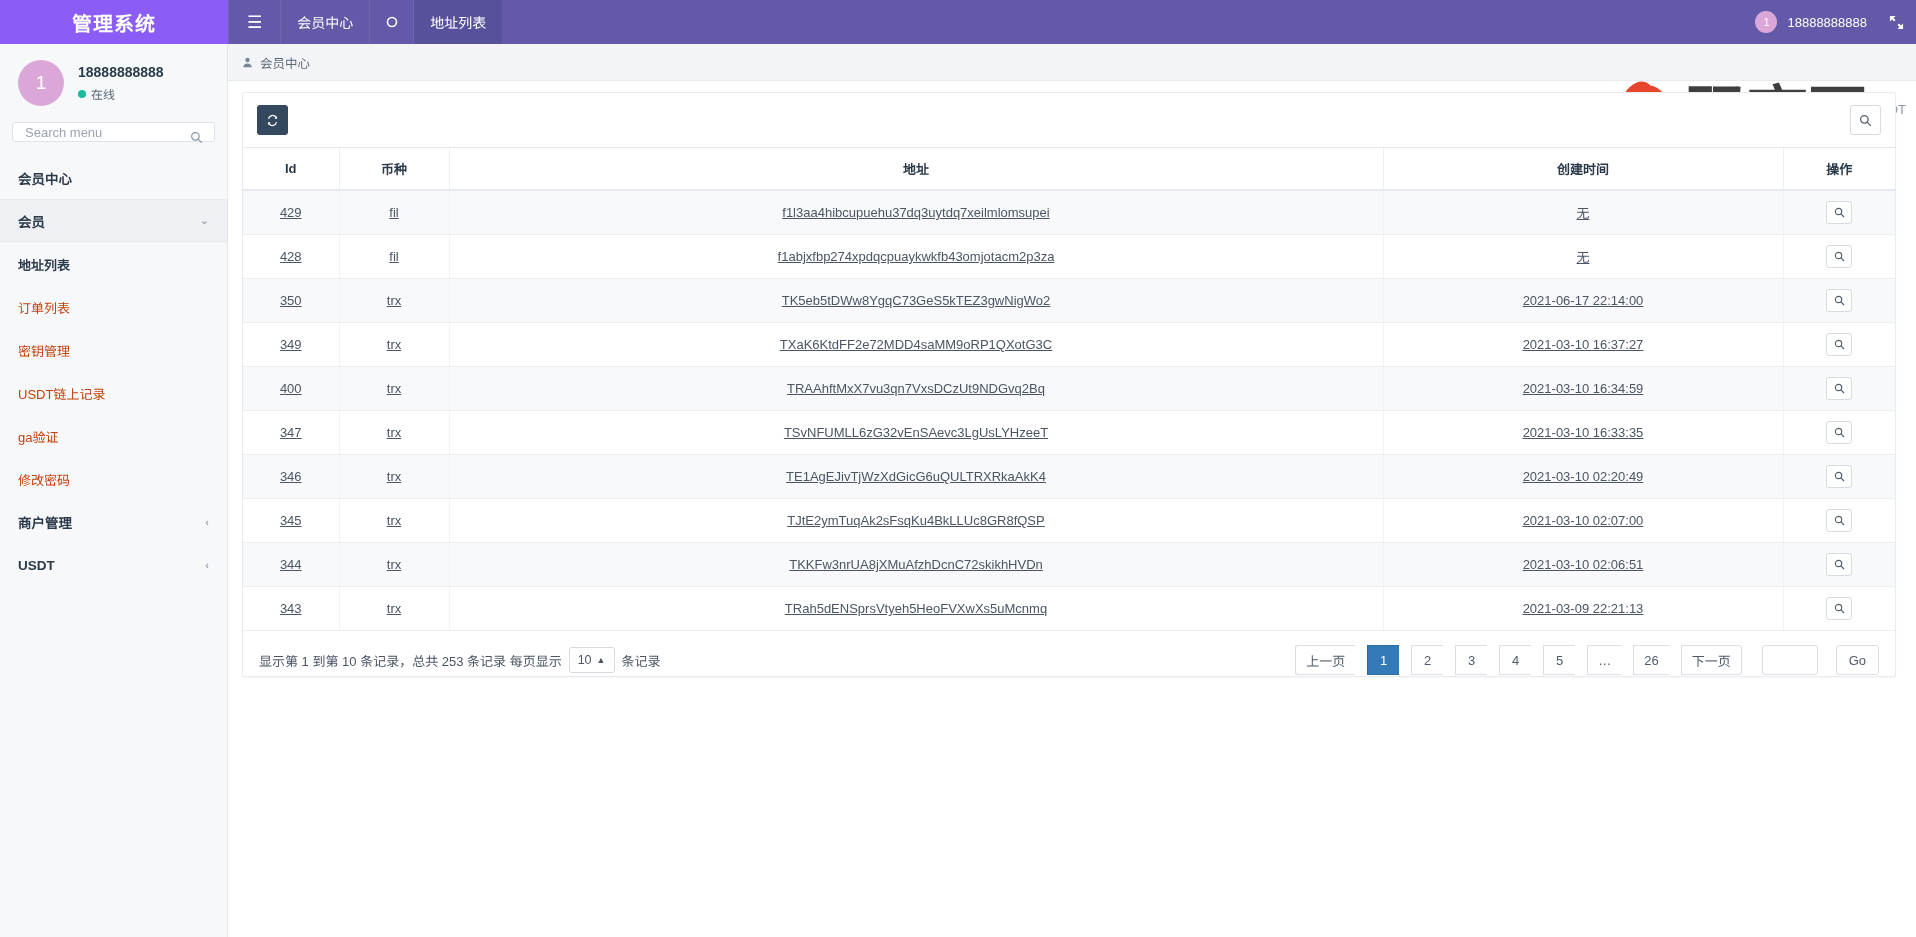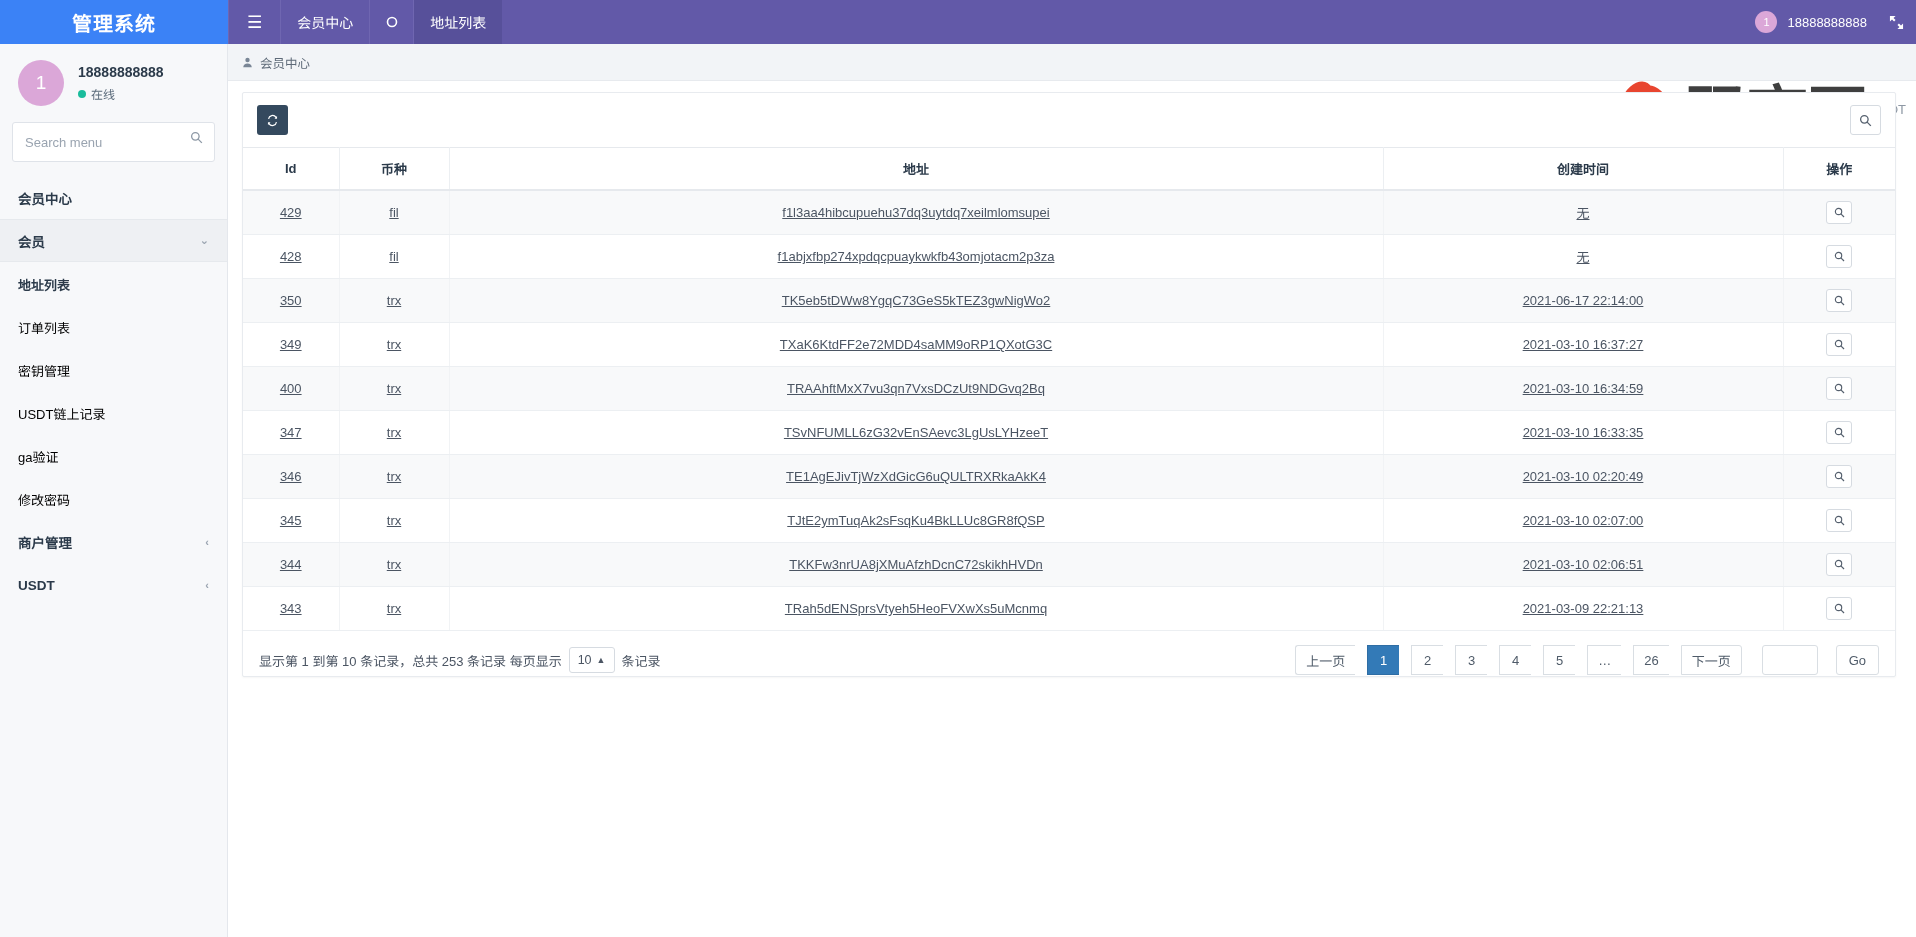--- a/index.html
+++ b/index.html
@@ -18,21 +18,21 @@
     width: 1916px; height: 44px;
     background: #6259a8;
     display: flex; align-items: stretch;
     z-index: 30;
   }
   .brand {
     width: 228px; height: 44px;
     display: flex; align-items: center; justify-content: center;
     color: #ffffff; font-size: 20px; font-weight: bold;
     letter-spacing: 1px;
-    background: #3b82f6;
+    background: #8b5cf6;
   }
   .nav-btn {
     height: 44px; min-width: 44px; padding: 0 16px;
     display: flex; align-items: center; justify-content: center;
     color: #ffffff; font-size: 14px;
     border-left: 1px solid #6f66b1;
     cursor: pointer; user-select: none;
   }
   .nav-btn.hamburger { padding: 0 18px; font-size: 17px; }
   .nav-btn.active { background: #57509a; }
@@ -72,38 +72,38 @@
     display: flex; align-items: center; justify-content: center;
     font-size: 19px; flex: 0 0 auto;
   }
   .profile-meta { display: flex; flex-direction: column; gap: 5px; }
   .profile-name { font-size: 14px; color: #2b3a4a; font-weight: bold; }
   .profile-status { font-size: 12px; color: #5a6a7a; display: flex; align-items: center; gap: 5px; }
   .status-dot { width: 8px; height: 8px; border-radius: 50%; background: #1abc9c; display: inline-block; }
 
   .search-wrap { padding: 2px 12px 14px 12px; position: relative; }
   .search-input {
-    width: 100%; height: 40px;
+    width: 100%; height: 20px;
     border: 1px solid #dfe3e9; background: #ffffff;
     border-radius: 3px; padding: 0 30px 0 12px;
     font-size: 13px; color: #404a56;
     font-family: "Liberation Sans", sans-serif;
     outline: none;
   }
   .search-input::placeholder { color: #9aa4b0; }
   .search-icon-side {
     position: absolute; right: 24px; top: 11px;
     font-size: 13px; color: #8d98a5; pointer-events: none;
   }
 
   .menu { list-style: none; }
   .menu-item {
     display: flex; align-items: center; justify-content: space-between;
     height: 43px; padding: 0 18px;
-    font-size: 13.5px; color: #000000; cursor: pointer;
+    font-size: 13.5px; color: #c2410c; cursor: pointer;
     border-top: 1px solid transparent;
   }
   .menu-item.header-item {
     color: #2b3a4a; font-weight: bold; background: #f7f8fa;
   }
   .menu-item.group-open {
     color: #2b3a4a; font-weight: bold;
     background: #eef0f3;
     border-top: 1px solid #e6e9ed;
     border-bottom: 1px solid #e6e9ed;

